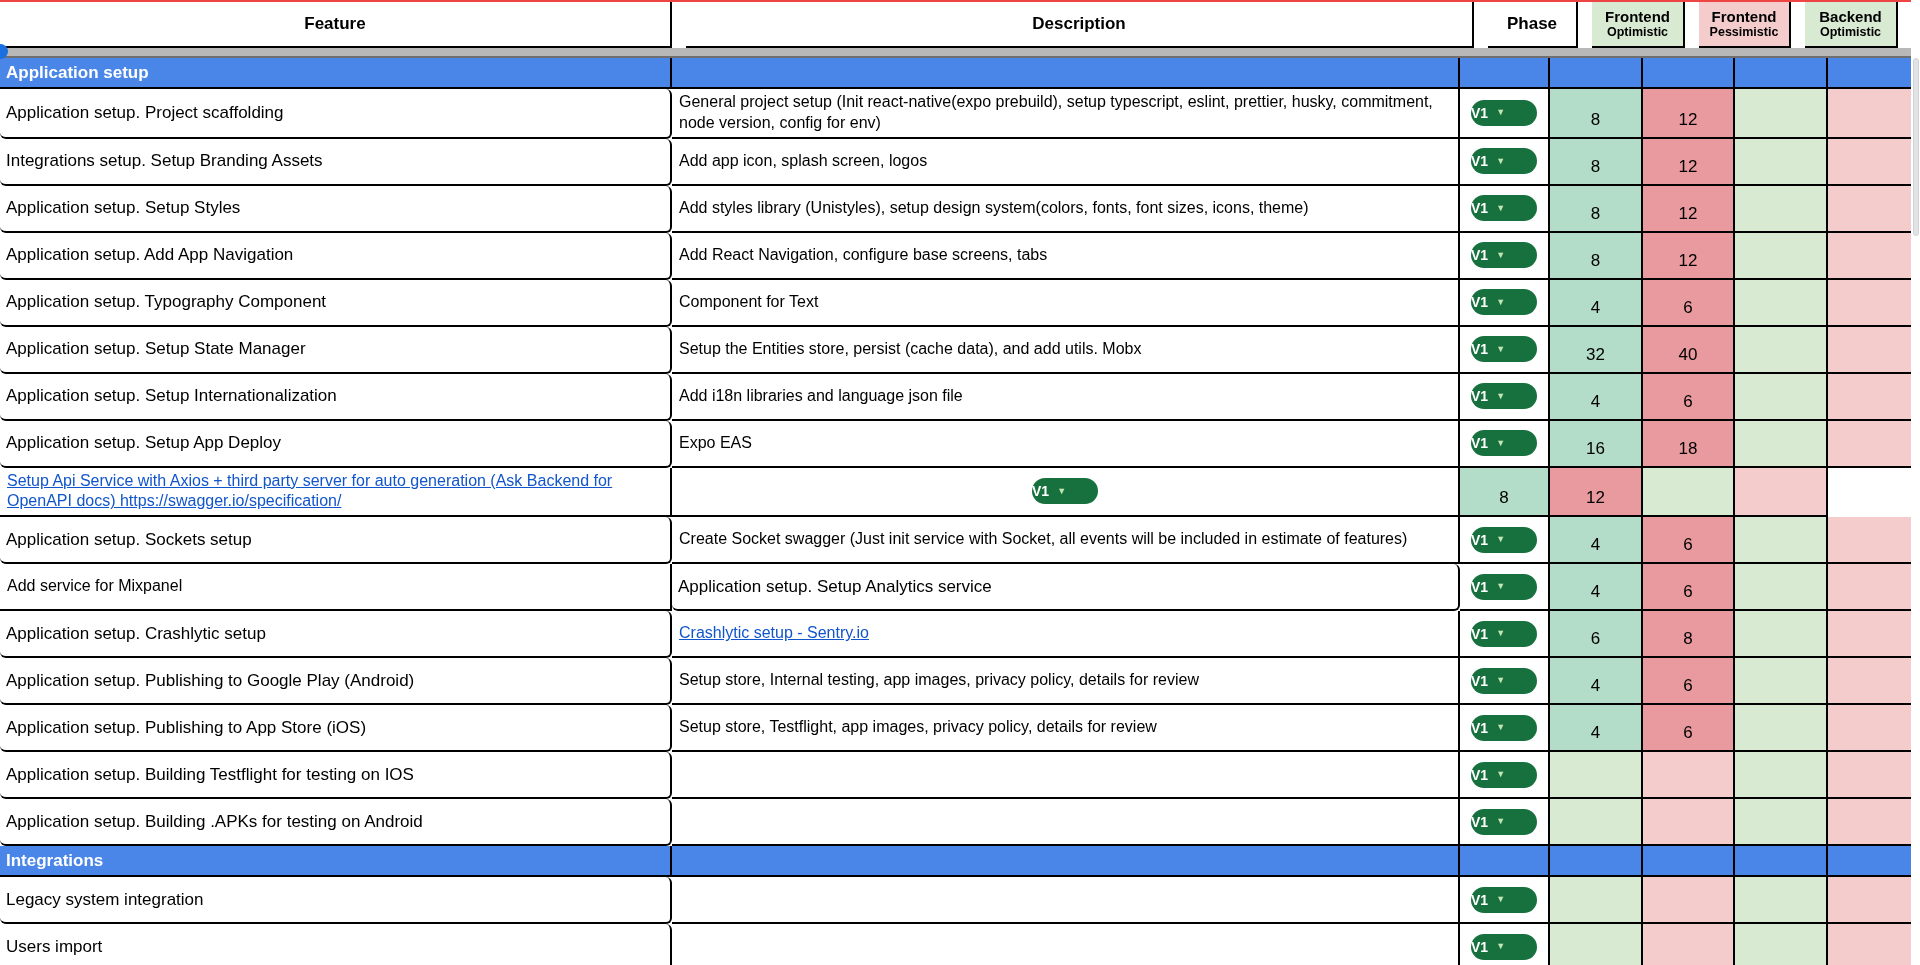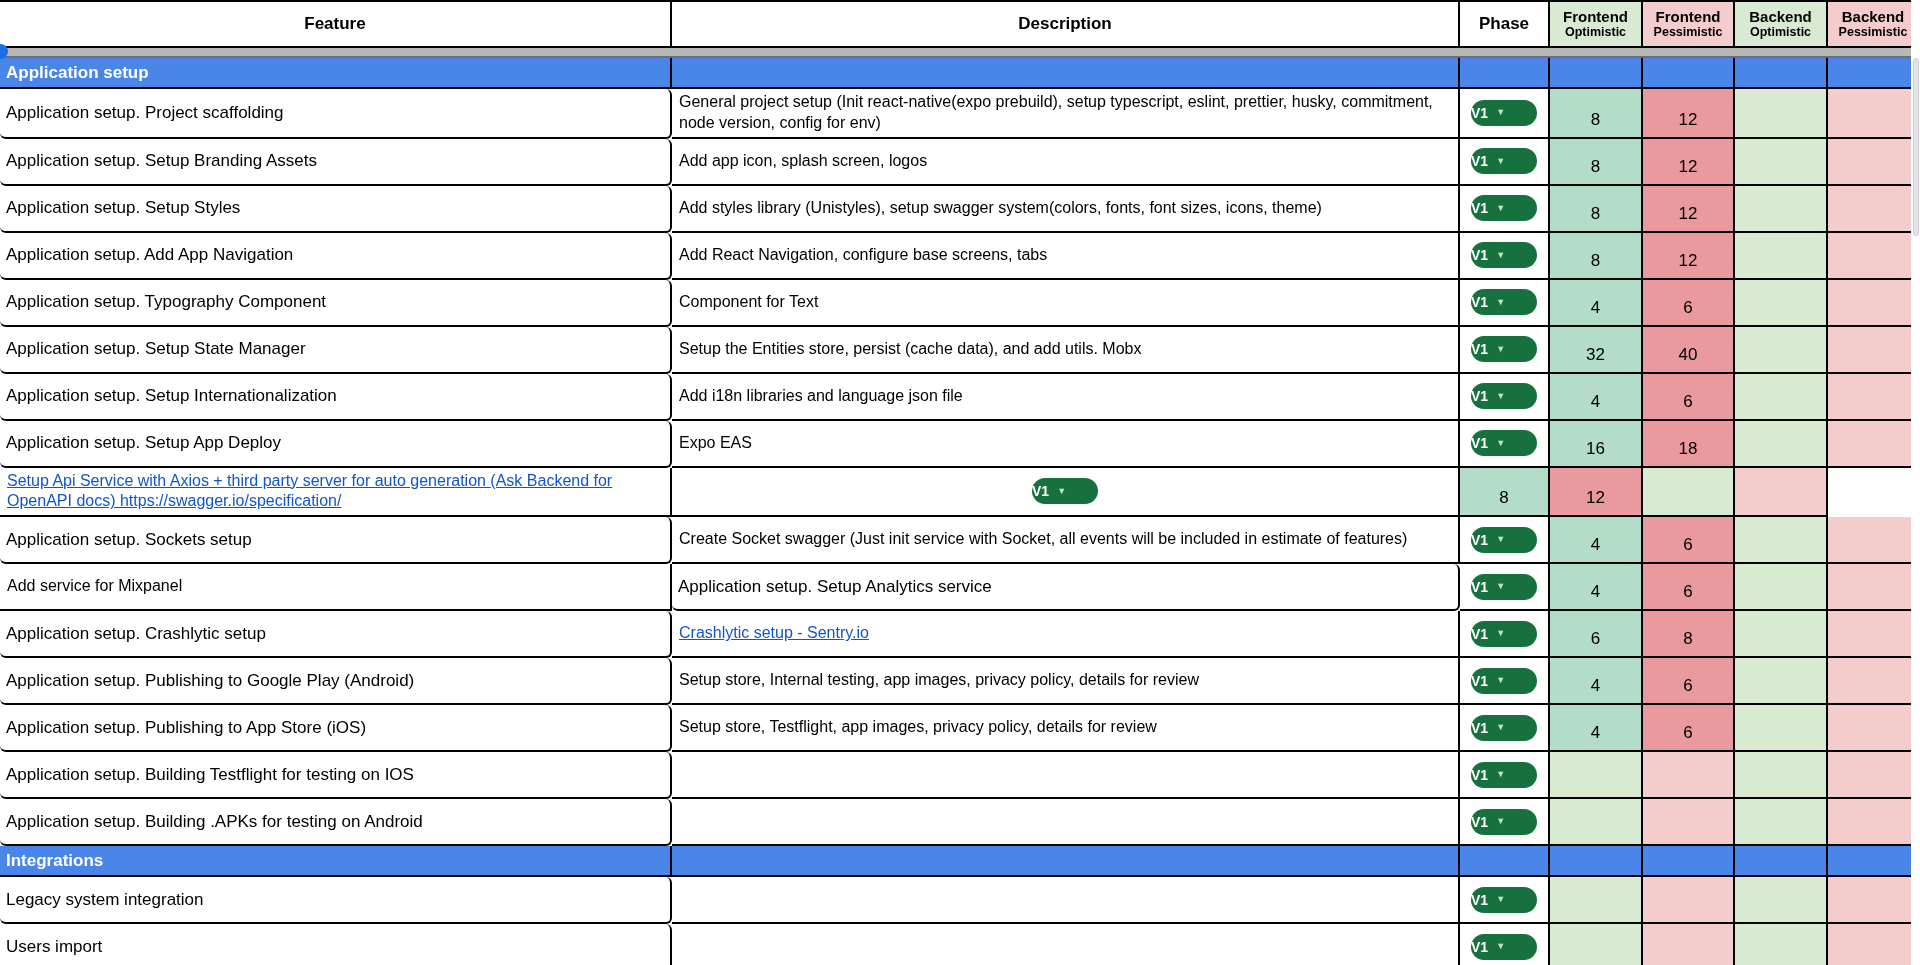--- a/index.html
+++ b/index.html
@@ -18,21 +18,21 @@
   .cell{
     box-sizing:border-box;
     border-right:2px solid #000;
     border-bottom:2px solid #000;
     display:flex;
     align-items:center;
     overflow:hidden;
     background:#fff;
   }
   
-  .header-row{height:46px;border-top:2px solid #000000;}
+  .header-row{height:46px;border-top:2px solid #ef4444;gap:14px;}
   .header-row .cell{justify-content:center;}
   .h-main{font-weight:bold;font-size:17px;}
   .h-est{flex-direction:column;justify-content:center;line-height:1.12;text-align:left;white-space:nowrap;}
   .h-est .l1{font-weight:bold;font-size:15px;}
   .h-est .l2{font-weight:bold;font-size:12.5px;}
   .hdr-opt{background:var(--opt-empty);}
   .hdr-pess{background:var(--pess-empty);}
   
   .freeze-divider{
     position:relative;
@@ -165,36 +165,36 @@
             <span>V1</span>
             <span class="tri">▼</span>
           </div>
         </div>
         <div class="cell num-col opt filled">8</div>
         <div class="cell num-col pess filled">12</div>
         <div class="cell num-col opt empty"></div>
         <div class="cell num-col pess empty"></div>
       </div>
       <div class="row">
-        <div class="cell feature-col">Application setup. Setup Branding Assets</div>
+        <div class="cell feature-col">Integrations setup. Setup Branding Assets</div>
         <div class="cell desc-col">Add app icon, splash screen, logos</div>
         <div class="cell phase-col">
           <div class="chip">
             <span>V1</span>
             <span class="tri">▼</span>
           </div>
         </div>
         <div class="cell num-col opt filled">8</div>
         <div class="cell num-col pess filled">12</div>
         <div class="cell num-col opt empty"></div>
         <div class="cell num-col pess empty"></div>
       </div>
       <div class="row">
         <div class="cell feature-col">Application setup. Setup Styles</div>
-        <div class="cell desc-col">Add styles library (Unistyles), setup swagger system(colors, fonts, font sizes, icons, theme)</div>
+        <div class="cell desc-col">Add styles library (Unistyles), setup design system(colors, fonts, font sizes, icons, theme)</div>
         <div class="cell phase-col">
           <div class="chip">
             <span>V1</span>
             <span class="tri">▼</span>
           </div>
         </div>
         <div class="cell num-col opt filled">8</div>
         <div class="cell num-col pess filled">12</div>
         <div class="cell num-col opt empty"></div>
         <div class="cell num-col pess empty"></div>

